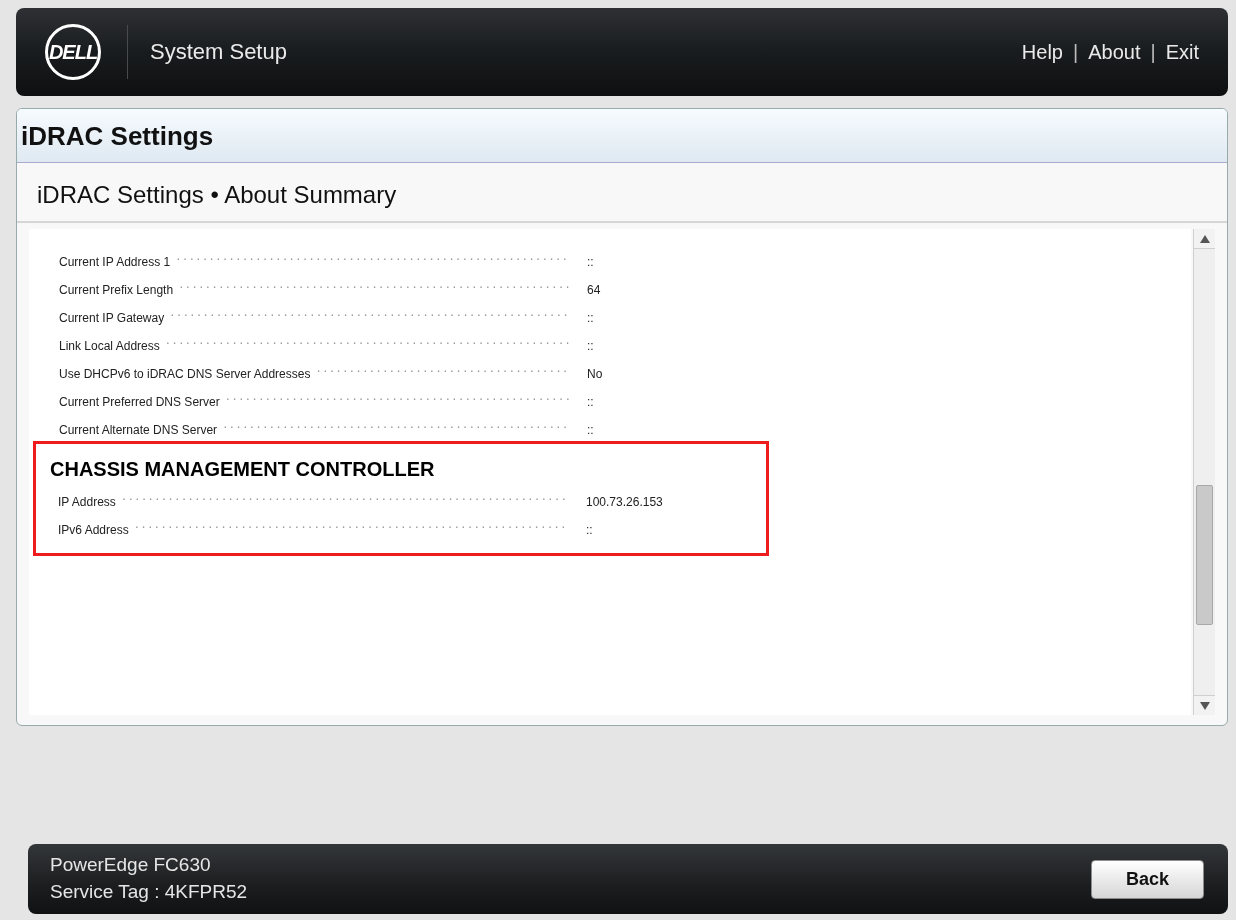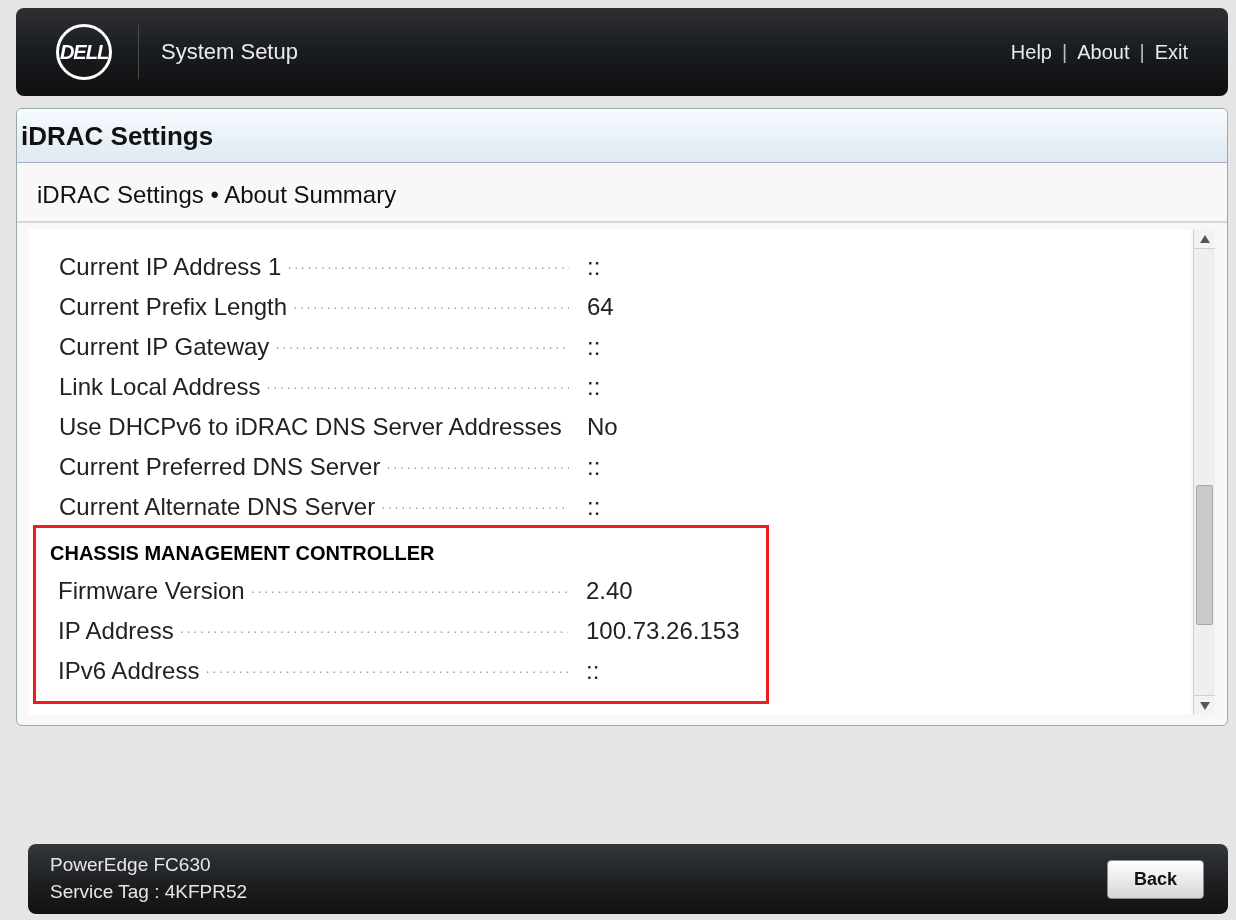--- a/index.html
+++ b/index.html
@@ -6,21 +6,21 @@
   html, body { width: 1236px; height: 920px; font-family: Arial, Helvetica, sans-serif; background: #e5e5e5; overflow: hidden; }
   .app {
     width: 1236px; height: 920px; position: relative;
     background: #e5e5e5;
   }
   .top-bar {
     position: absolute; top: 8px; left: 16px; right: 8px; height: 88px;
     background: linear-gradient(to bottom, #2e3034 0%, #191c1f 50%, #0e0f10 100%);
     border-radius: 8px;
     display: flex; align-items: center;
-    padding: 0 40px;
+    padding: 0 29px;
     color: #e6e6e6;
   }
   .logo {
     width: 56px; height: 56px; border: 3px solid #fff; border-radius: 50%;
     display: flex; align-items: center; justify-content: center;
     font-style: italic; font-weight: 600; font-size: 20px; color: #fff;
     letter-spacing: -1px;
   }
   .logo-sep {
     width: 1px; height: 54px; background: #4a4a4a; margin: 0 22px 0 26px;
@@ -52,21 +52,21 @@
   }
   .content {
     position: absolute; top: 120px; left: 12px; right: 12px; bottom: 10px;
   }
   .scroll-list {
     position: absolute; top: 0; left: 0; right: 24px; bottom: 0;
     background: #fff; padding: 18px 4px 8px 4px;
   }
   .row {
     display: flex; align-items: flex-end; padding: 6px 0 6px 26px;
-    font-size: 24px; color: #222;
+    font-size: 12px; color: #222;
   }
   .row .label {
     flex: 0 0 510px; position: relative; white-space: nowrap; overflow: hidden;
   }
   .row .label::after {
     content: " ············································································································································";
     letter-spacing: 2px; color: #9a9a9a; font-size: 14px; position: relative; top: -3px;
   }
   .row .value {
     padding-left: 18px;
@@ -110,21 +110,21 @@
     border-radius: 8px;
     display: flex; align-items: center; justify-content: space-between;
     padding: 0 24px 0 22px;
     color: #e6e6e6;
   }
   .bottom-left { font-size: 19px; line-height: 1.4; }
   .back-btn {
     background: linear-gradient(to bottom, #ffffff 0%, #e8e8e8 55%, #d6d6d6 100%);
     border: 1px solid #8c8c8c; border-radius: 4px;
     color: #111; font-size: 18px; font-weight: 600;
-    padding: 8px 26px; cursor: pointer;
+    padding: 8px 34px; cursor: pointer;
     box-shadow: inset 0 1px 0 #fff;
   }
 </style>
 </head>
 <body>
 
 <div class="app">
 
   <div class="top-bar">
     <div class="logo">
@@ -173,24 +173,20 @@
           <div class="value">::</div>
         </div>
         <div class="row">
           <div class="label">Current Alternate DNS Server</div>
           <div class="value">::</div>
         </div>
 
         <div class="highlight">
           <div class="section-title">CHASSIS MANAGEMENT CONTROLLER</div>
           <div class="row">
-            <div class="label">Firmware Version</div>
-            <div class="value">2.40</div>
-          </div>
-          <div class="row">
             <div class="label">IP Address</div>
             <div class="value">100.73.26.153</div>
           </div>
           <div class="row">
             <div class="label">IPv6 Address</div>
             <div class="value">::</div>
           </div>
         </div>
 
 

